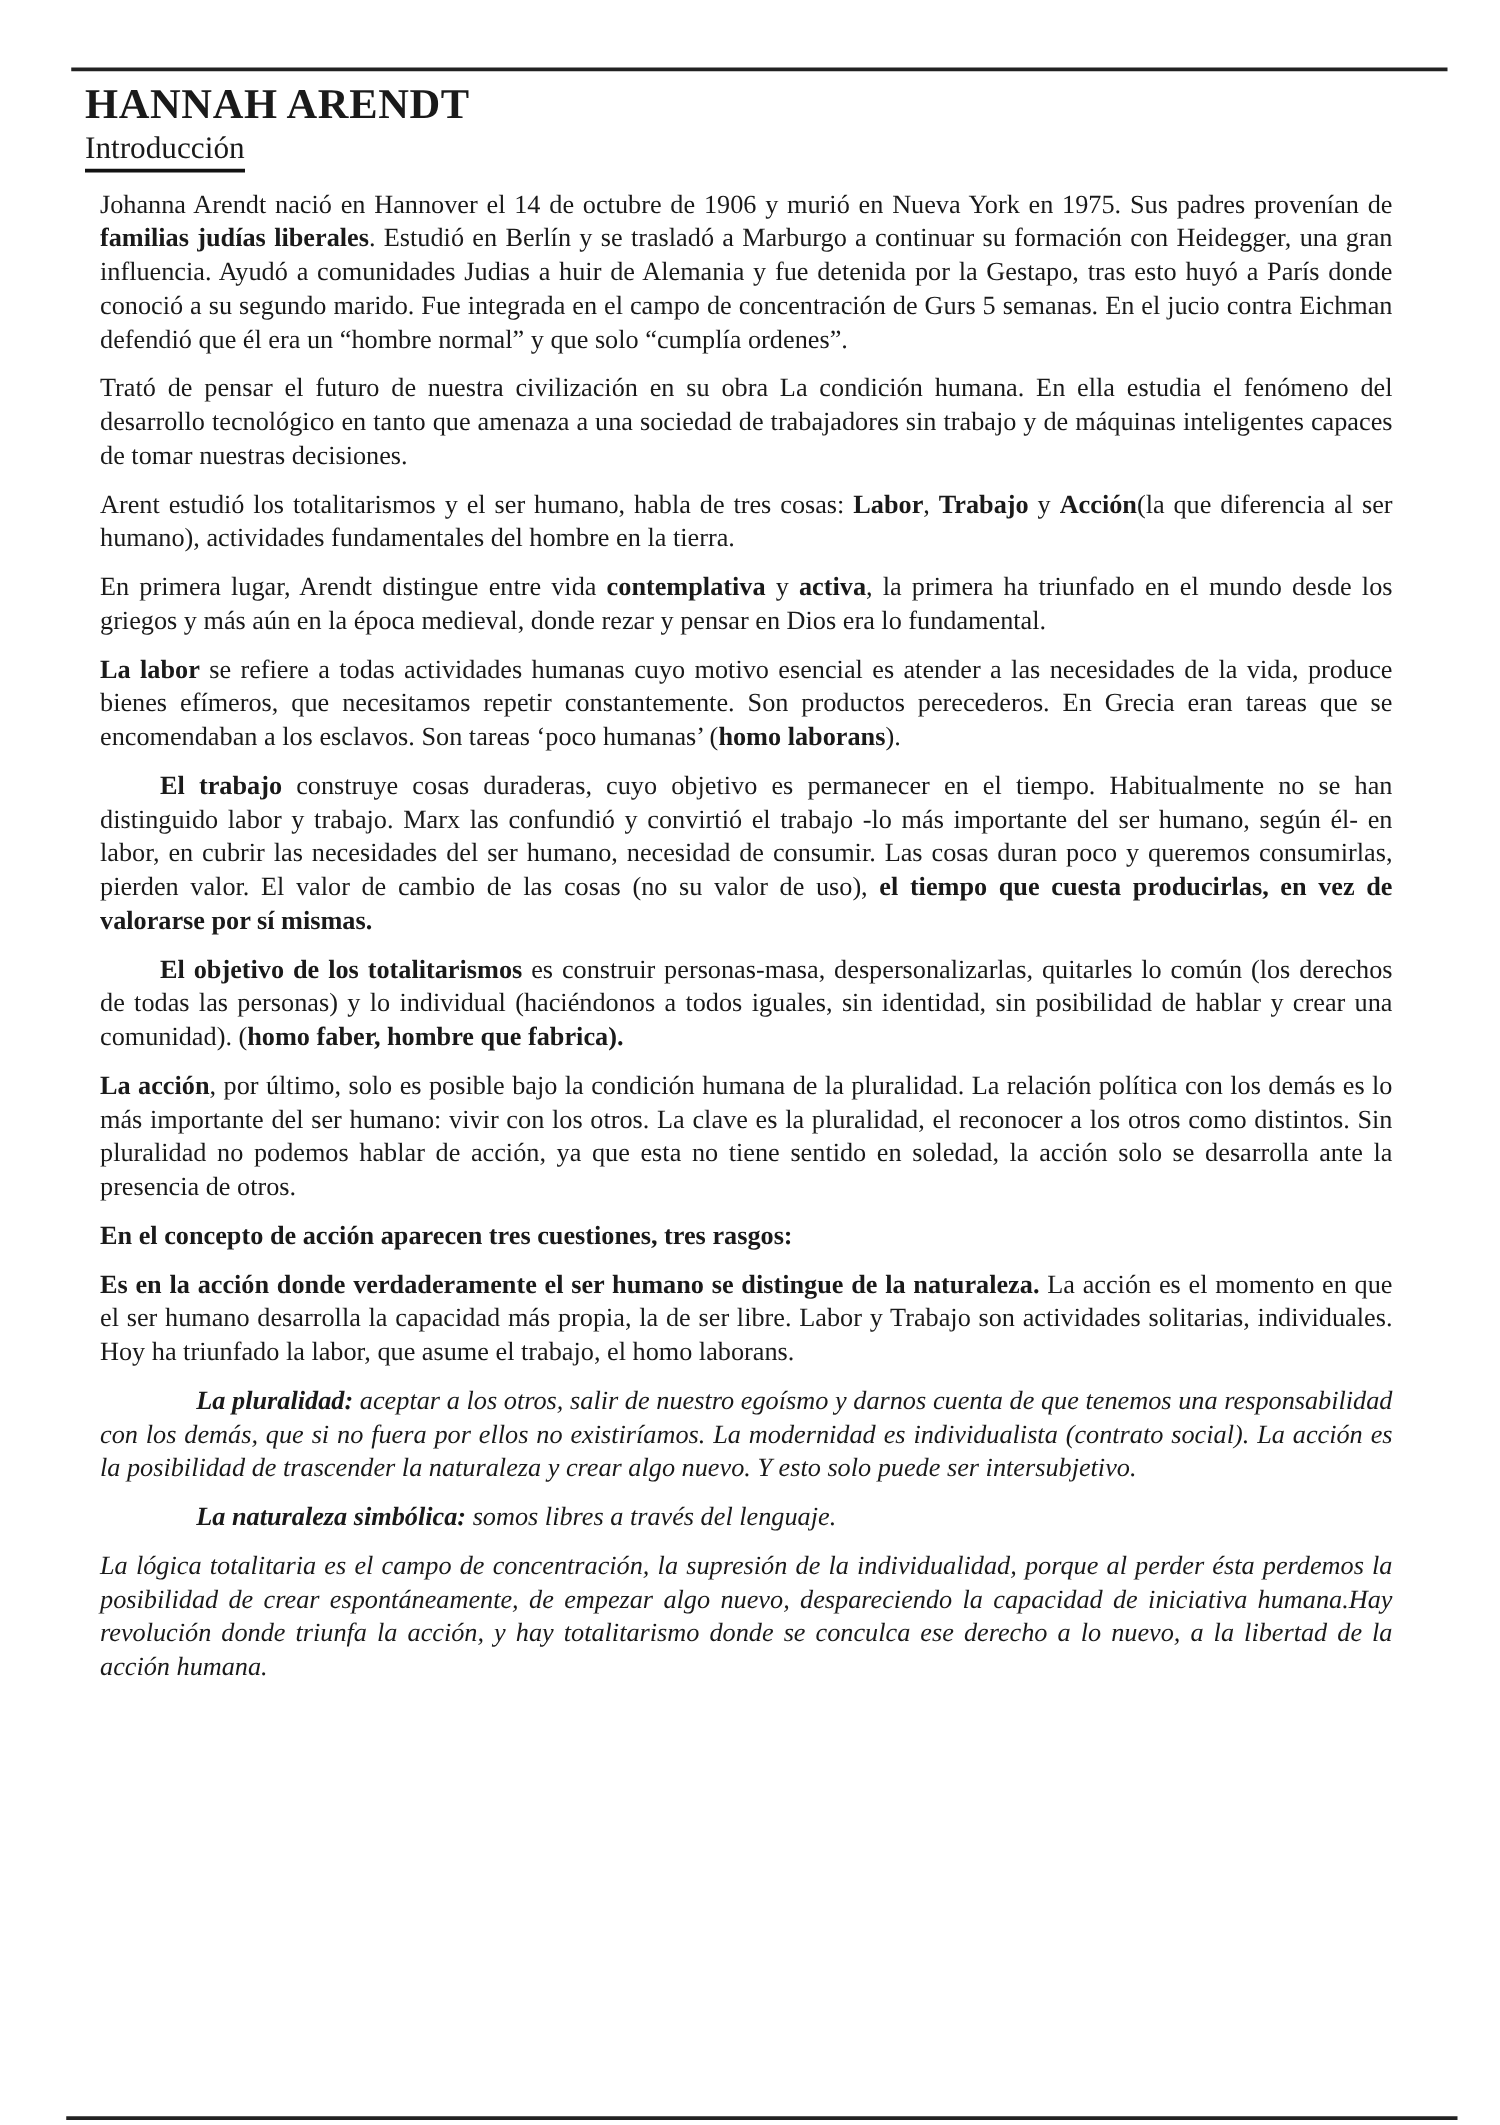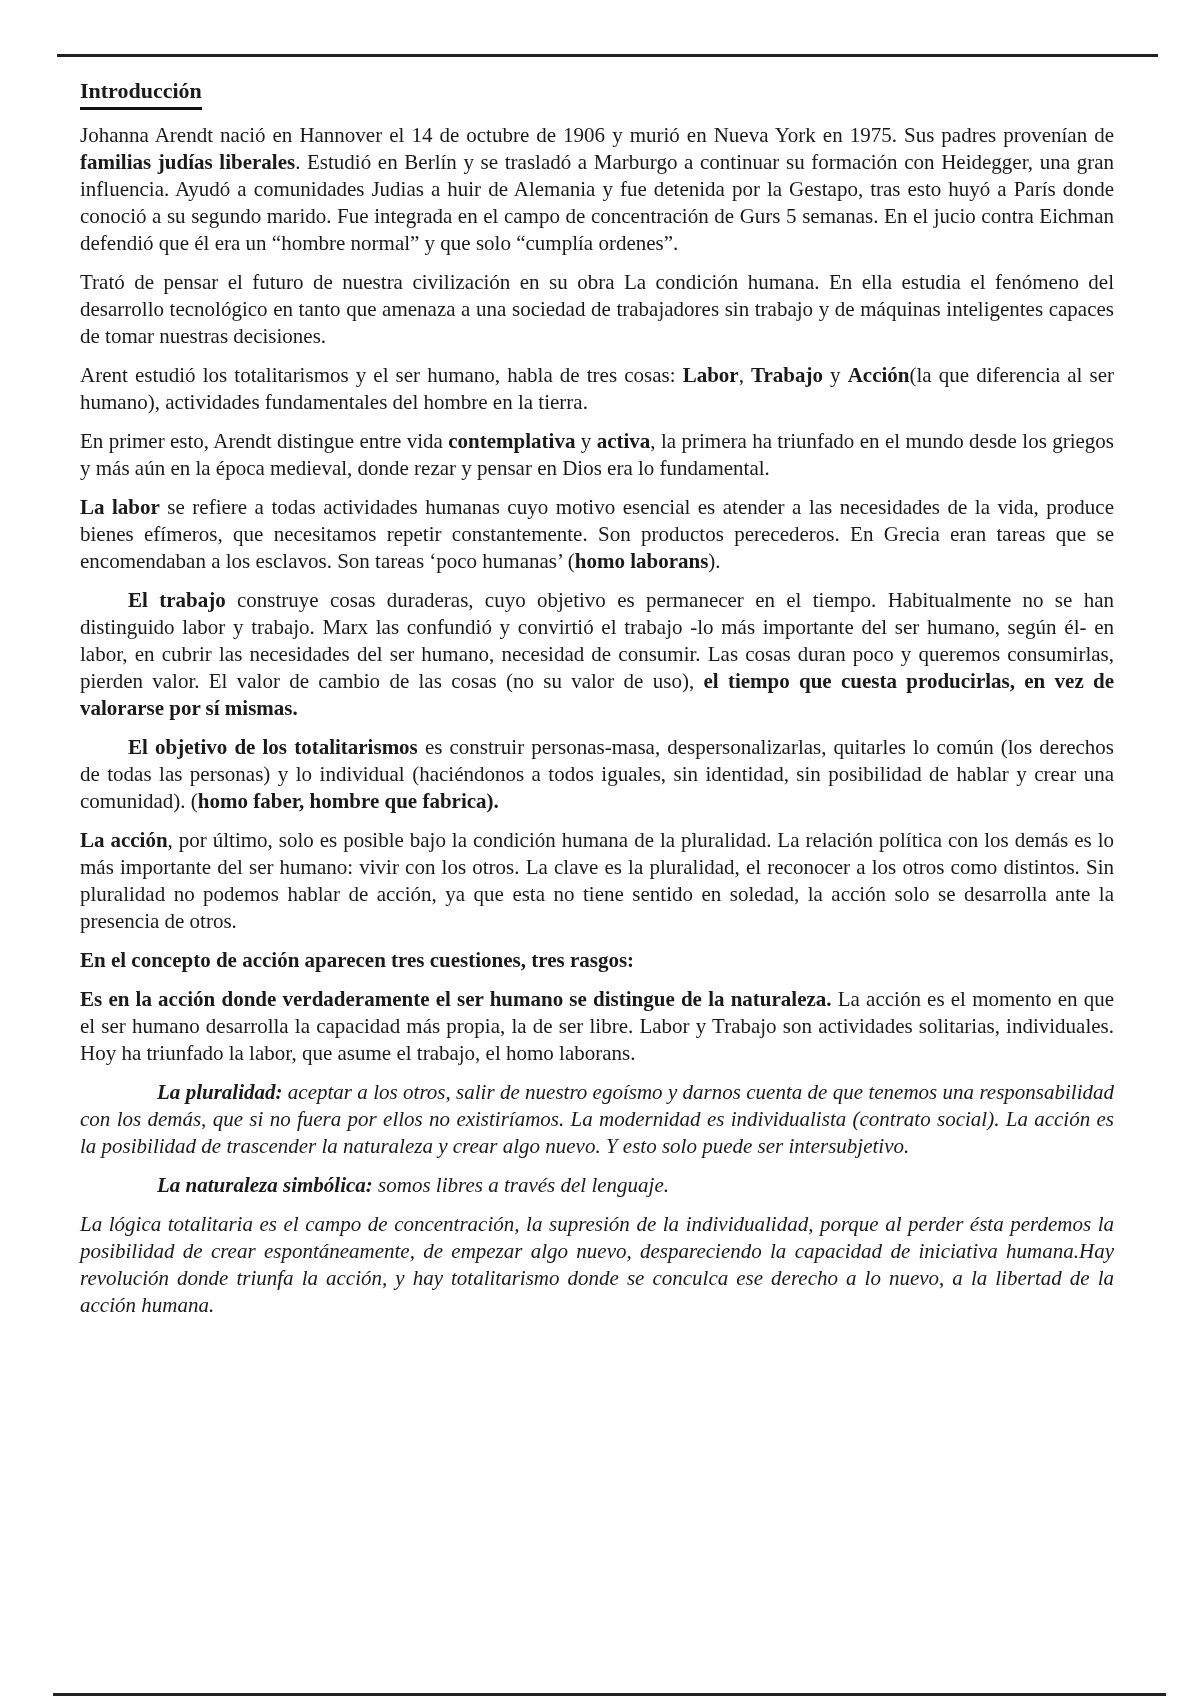--- a/index.html
+++ b/index.html
@@ -24,24 +24,24 @@
   }
 
   h1.title {
     margin: 0;
     font-size: 34px;
     line-height: 40px;
     font-weight: bold;
     letter-spacing: 0.5px;
   }
   h2.heading {
-    margin: 12px;
-    font-size: 22px;
+    margin: 0;
+    font-size: 25px;
     line-height: 30px;
-    font-weight: bold;
+    font-weight: normal;
   }
   h2.heading .hd {
     display: inline-block;
     border-bottom: 3px solid #111111;
     padding-bottom: 1px;
   }
 
   p.p {
     margin: 12px;
     font-size: 21px;
@@ -68,31 +68,32 @@
   .lh30 { line-height: 30px; }
   .lh32 { line-height: 32px; }
 </style>
 </head>
 <body>
 
 <div class="page">
   <div class="rule rule-top"></div>
 
   <div class="content">
+    <h1 class="title">HANNAH ARENDT</h1>
 
     <h2 class="heading m2"><span class="hd">Introducción</span></h2>
 
     <p class="p m2"><span>Johanna Arendt nació en Hannover el 14 de octubre de 1906 y murió en Nueva York en 1975. Sus padres provenían de </span><b>familias judías liberales</b><span>. Estudió en Berlín y se trasladó a Marburgo a continuar su formación con Heidegger, una gran influencia. Ayudó a comunidades Judias a huir de Alemania y fue detenida por la Gestapo, tras esto huyó a París donde conoció a su segundo marido. Fue integrada en el campo de concentración de Gurs 5 semanas. En el jucio contra Eichman defendió que él era un “hombre normal” y que solo “cumplía ordenes”.</span></p>
 
 
     <p class="p m0"><span>Trató de pensar el futuro de nuestra civilización en su obra La condición humana. En ella estudia el fenómeno del desarrollo tecnológico en tanto que amenaza a una sociedad de trabajadores sin trabajo y de máquinas inteligentes capaces de tomar nuestras decisiones.</span></p>
 
     <p class="p m50"><span>Arent estudió los totalitarismos y el ser humano, habla de tres cosas: </span><b>Labor</b><span>, </span><b>Trabajo</b><span> y </span><b>Acción</b><span>(la que diferencia al ser humano), actividades fundamentales del hombre en la tierra.</span></p>
 
-    <p class="p m0"><span>En primer esto, Arendt distingue entre vida </span><b>contemplativa</b><span> y </span><b>activa</b><span>, la primera ha triunfado en el mundo desde los griegos y más aún en la época medieval, donde rezar y pensar en Dios era lo fundamental.</span></p>
+    <p class="p m0"><span>En primera lugar, Arendt distingue entre vida </span><b>contemplativa</b><span> y </span><b>activa</b><span>, la primera ha triunfado en el mundo desde los griegos y más aún en la época medieval, donde rezar y pensar en Dios era lo fundamental.</span></p>
 
     <p class="p m42"><b>La labor</b><span> se refiere a todas actividades humanas cuyo motivo esencial es atender a las necesidades de la vida, produce bienes efímeros, que necesitamos repetir constantemente. Son productos perecederos. En Grecia eran tareas que se encomendaban a los esclavos. Son tareas ‘poco humanas’ (</span><b>homo laborans</b><span>).</span></p>
 
     <p class="p m18 indent-sm"><b>El trabajo</b><span> construye cosas duraderas, cuyo objetivo es permanecer en el tiempo. Habitualmente no se han distinguido labor y trabajo. Marx las confundió y convirtió el trabajo -lo más importante del ser humano, según él- en labor, en cubrir las necesidades del ser humano, necesidad de consumir. Las cosas duran poco y queremos consumirlas, pierden valor. El valor de cambio de las cosas (no su valor de uso), </span><b>el tiempo que cuesta producirlas, en vez de valorarse por sí mismas.</b></p>
 
     <p class="p m16 indent-sm"><b>El objetivo de los totalitarismos</b><span> es construir personas-masa, despersonalizarlas, quitarles lo común (los derechos de todas las personas) y lo individual (haciéndonos a todos iguales, sin identidad, sin posibilidad de hablar y crear una comunidad). (</span><b>homo faber, hombre que fabrica).</b></p>
 
     <p class="p m12"><b>La acción</b><span>, por último, solo es posible bajo la condición humana de la pluralidad. La relación política con los demás es lo más importante del ser humano: vivir con los otros. La clave es la pluralidad, el reconocer a los otros como distintos. Sin pluralidad no podemos hablar de acción, ya que esta no tiene sentido en soledad, la acción solo se desarrolla ante la presencia de otros.</span></p>
 
     <p class="p m16"><b>En el concepto de acción aparecen tres cuestiones, tres rasgos:</b></p>

